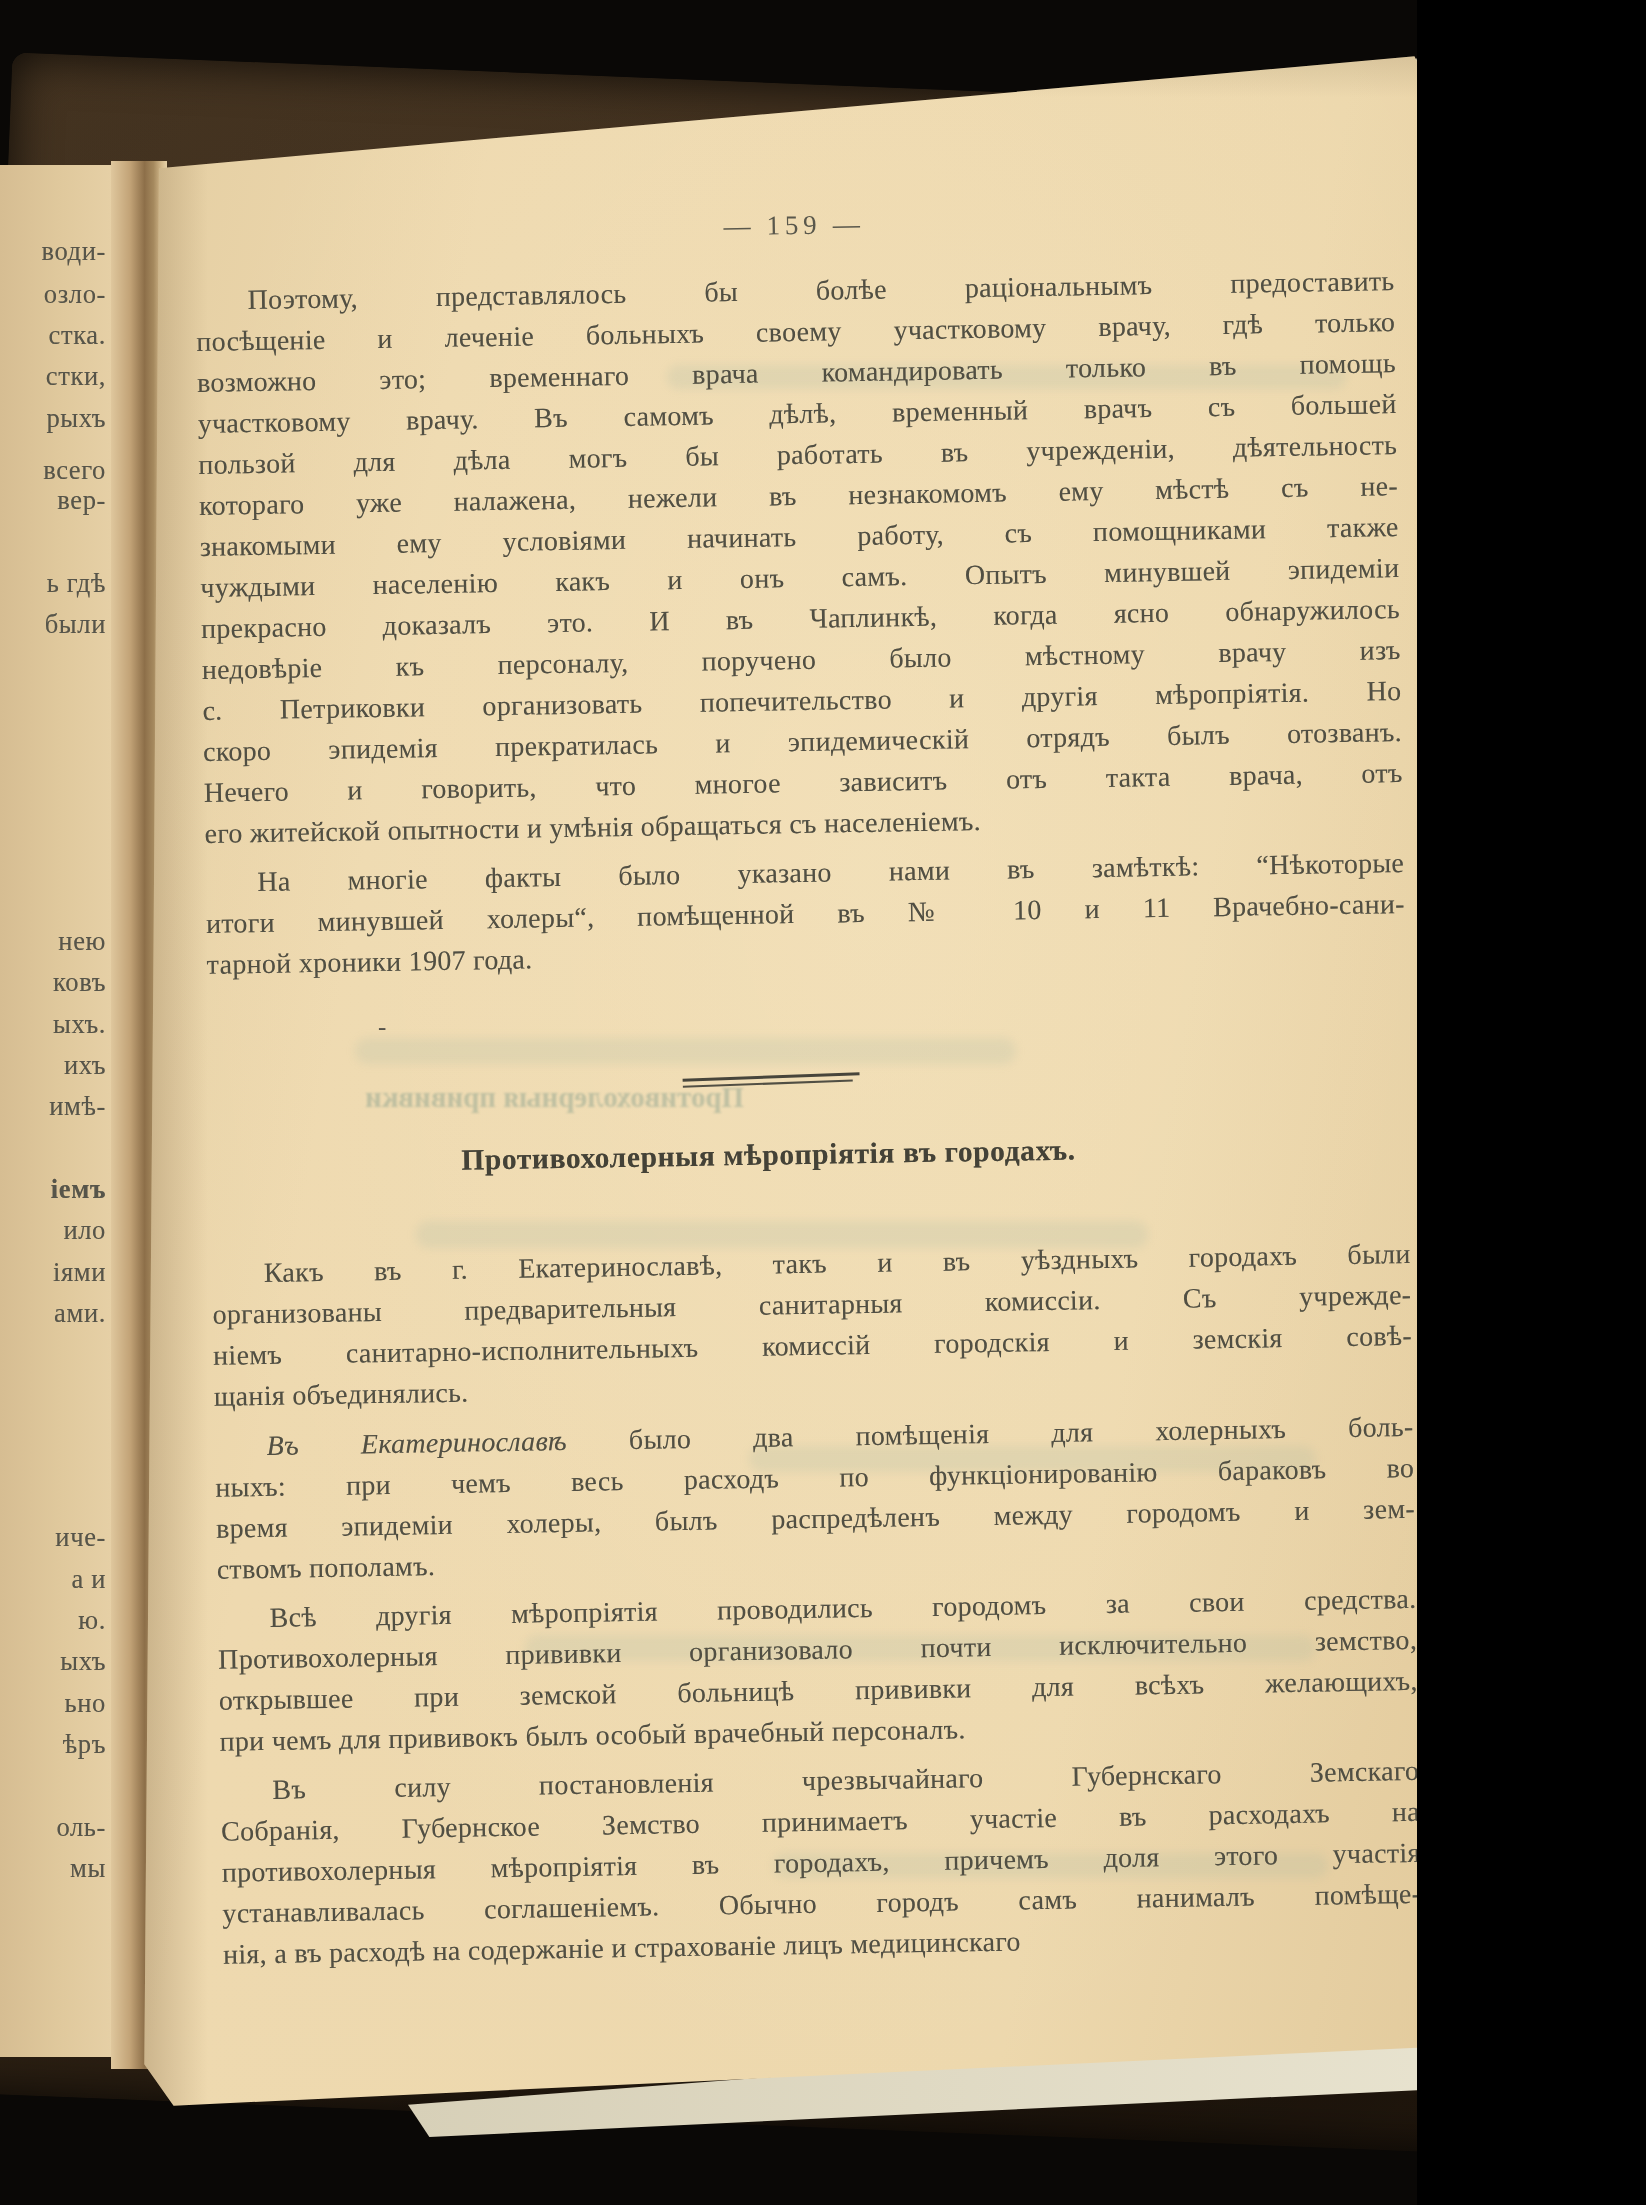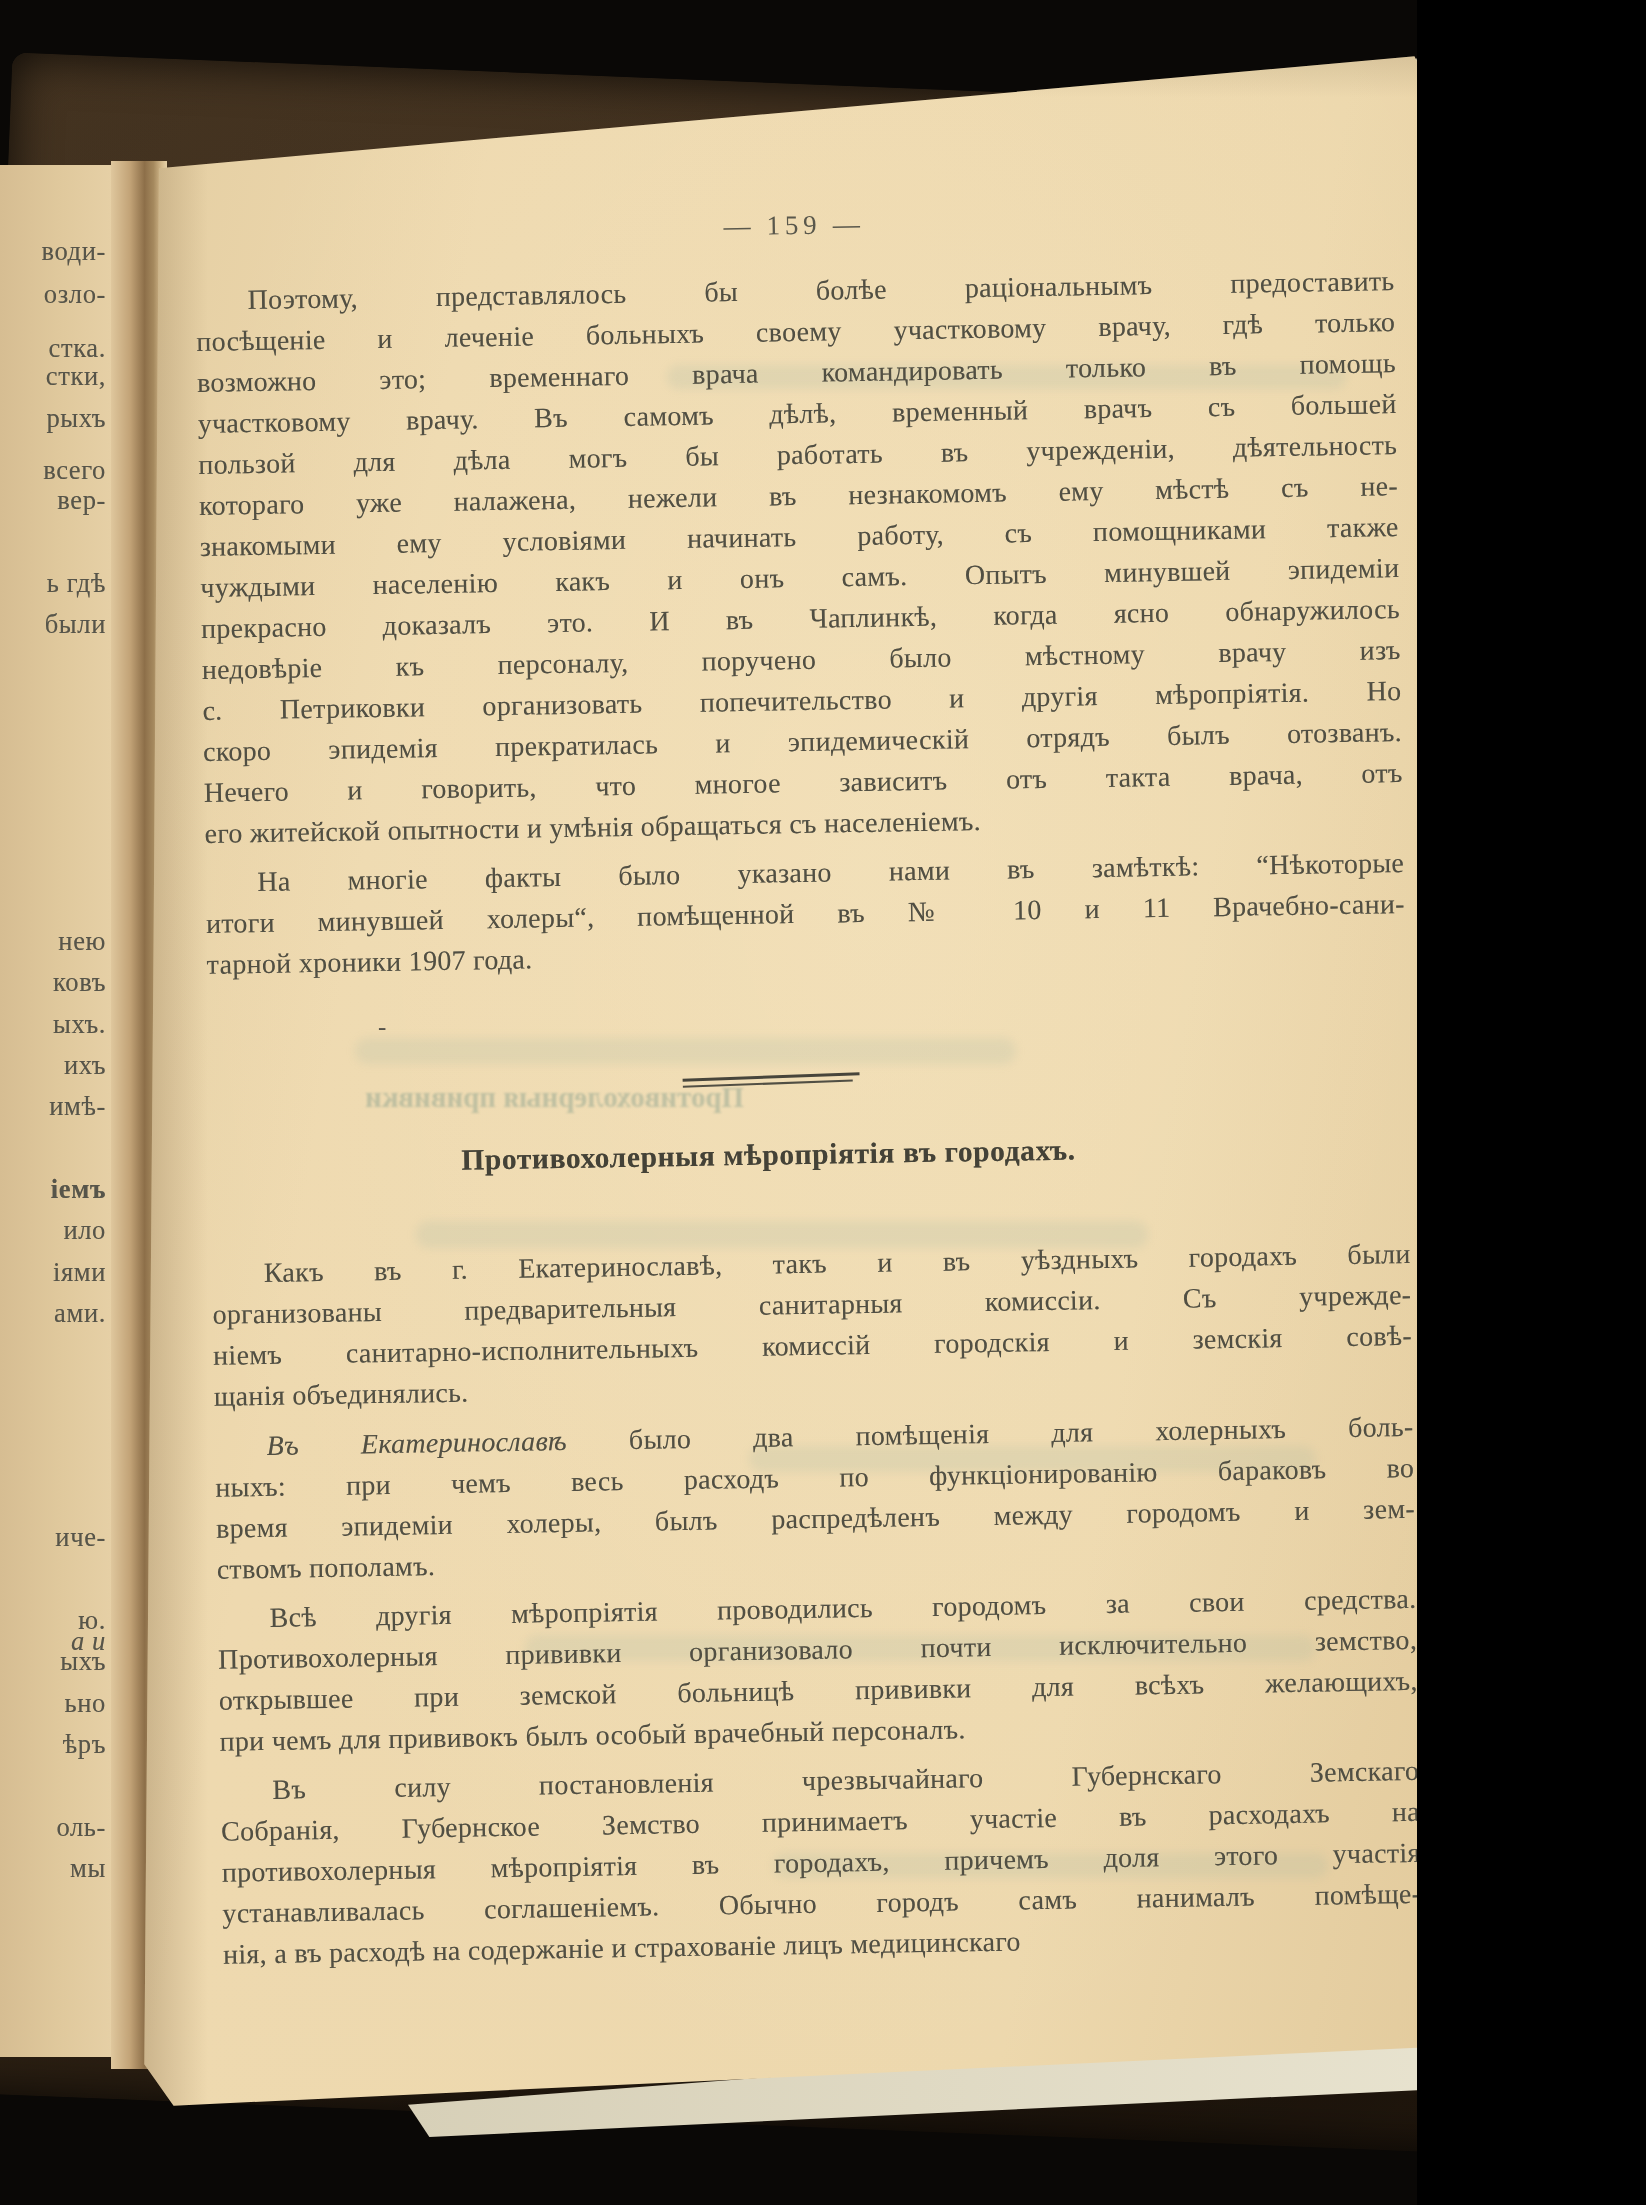--- a/index.html
+++ b/index.html
@@ -113,38 +113,38 @@
   <div class="cover"></div>
 
   <div class="underpage-right"></div>
   <div class="underpage-bottom"></div>
   <div class="edge-stripes"></div>
 
   <div class="verso">
     <div id="fragments">
         <div class="frag" style="top: 69px;">води-</div>
         <div class="frag" style="top: 112px;">озло-</div>
-        <div class="frag" style="top: 166px; margin-left: 24px;">стка.</div>
+        <div class="frag" style="top: 153px; margin-left: 24px;">стка.</div>
         <div class="frag" style="top: 194px;">стки,</div>
         <div class="frag" style="top: 236px;">рыхъ</div>
         <div class="frag" style="top: 288px;">всего</div>
         <div class="frag" style="top: 318px;">вер-</div>
         <div class="frag" style="top: 401px;">ь гдѣ</div>
         <div class="frag" style="top: 442px; margin-left: 16px;">были</div>
         <div class="frag" style="top: 759px;">нею</div>
         <div class="frag" style="top: 800px;">ковъ</div>
         <div class="frag" style="top: 842px;">ыхъ.</div>
         <div class="frag" style="top: 883px;">ихъ</div>
         <div class="frag" style="top: 924px; margin-left: 28px;">имѣ-</div>
         <div class="frag" style="top: 1007px; font-weight: bold;">іемъ</div>
         <div class="frag" style="top: 1048px;">ило</div>
         <div class="frag" style="top: 1090px;">іями</div>
         <div class="frag" style="top: 1131px;">ами.</div>
         <div class="frag" style="top: 1355px;">иче-</div>
-        <div class="frag" style="top: 1459px; font-style: italic;">а и</div>
+        <div class="frag" style="top: 1397px;">а и</div>
         <div class="frag" style="top: 1438px;">ю.</div>
         <div class="frag" style="top: 1479px;">ыхъ</div>
         <div class="frag" style="top: 1521px;">ьно</div>
         <div class="frag" style="top: 1562px; margin-left: 33px;">ѣръ</div>
         <div class="frag" style="top: 1645px;">оль-</div>
         <div class="frag" style="top: 1686px; text-align: center;">мы</div>
       </div>
   </div>
   <div class="gutter"></div>
 

